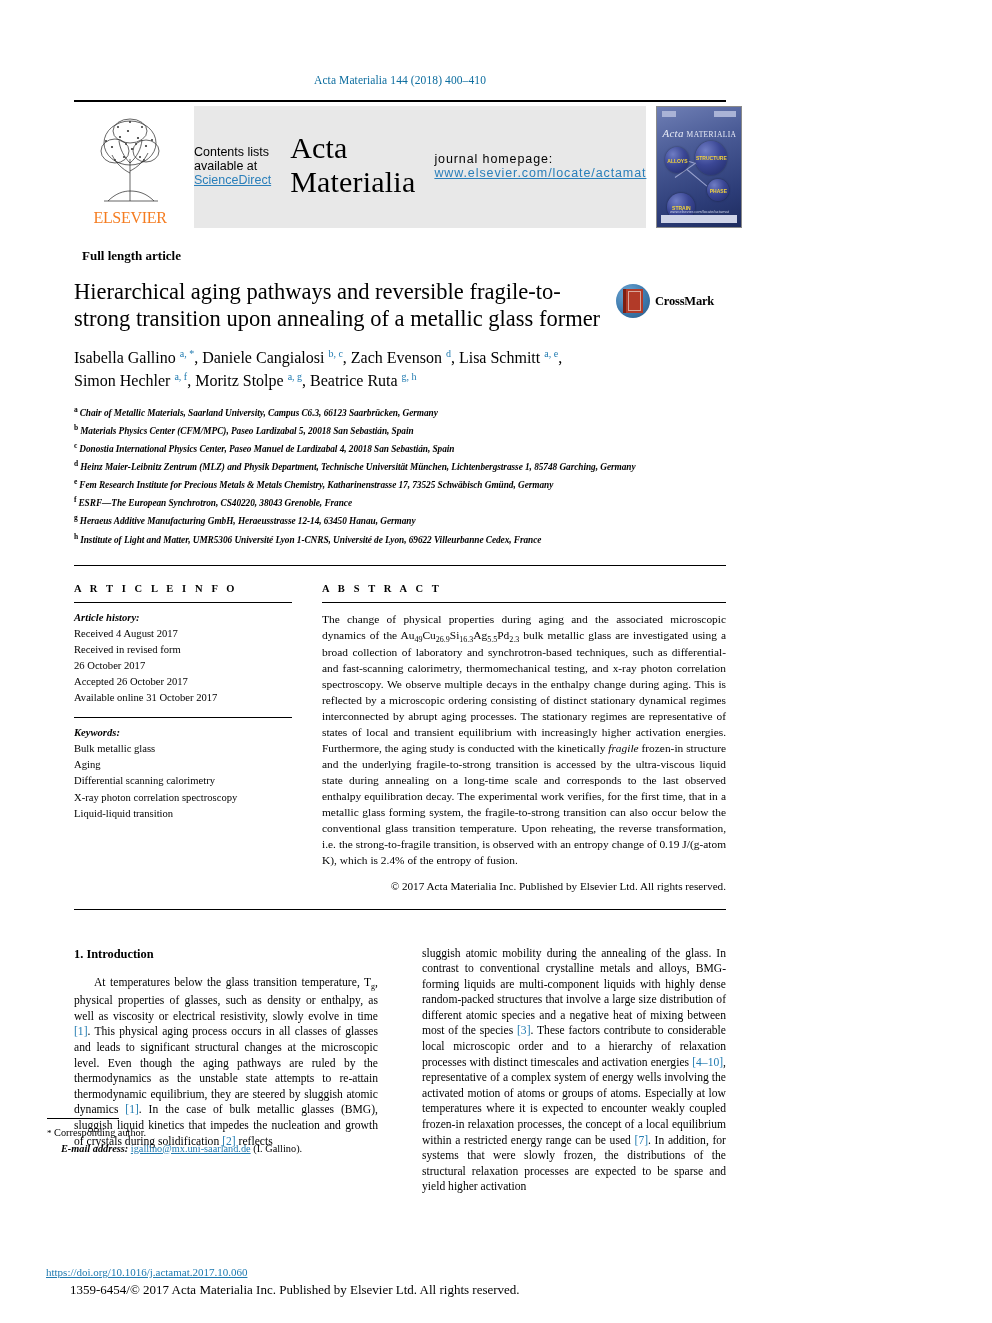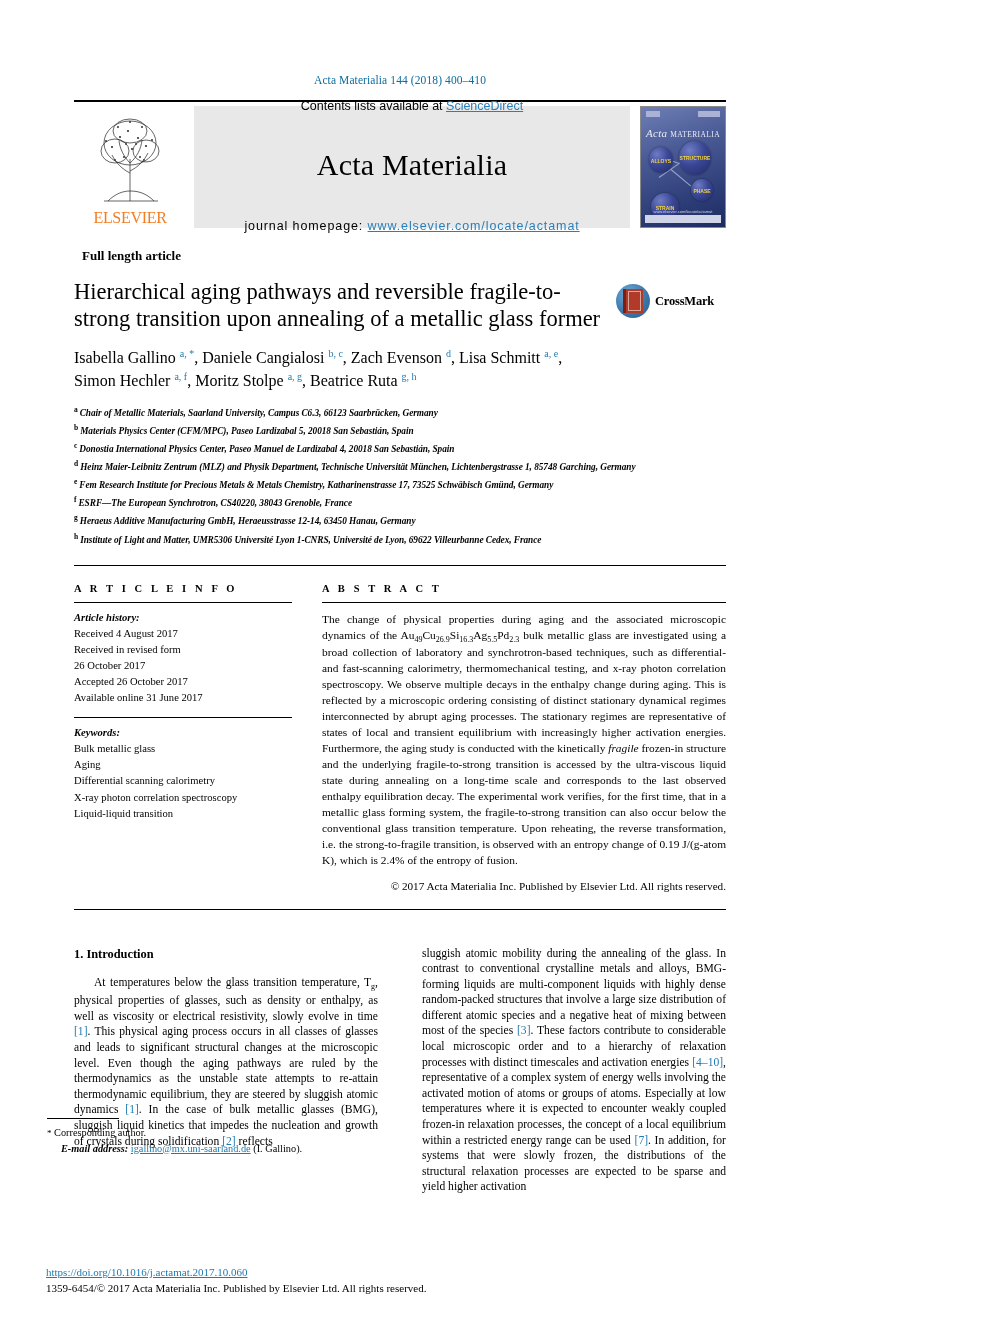--- a/index.html
+++ b/index.html
@@ -48,21 +48,21 @@
     font-size: 16px;
     letter-spacing: -0.3px;
     color: #F57C20;
     font-weight: 400;
     line-height: 1;
     margin-top: 1px;
   }
   .banner-center {
     flex: 1 1 auto;
     background: #e8e8e8;
-    display: flex; flex-direction: column;
+    display: flex; 
     align-items: center; justify-content: center;
     margin: 0 10px 0 8px;
     padding: 6px 0 8px;
     gap: 19px;
   }
   .contents-line { font-size: 12.5px; font-family:"Liberation Sans", sans-serif; }
   .contents-line .sd { color: #2a7fba; }
   .journal-title {
     font-size: 30px;
     font-family: "Liberation Serif", serif;
@@ -213,21 +213,21 @@
   }
   .fn-rule { border-top: 1px solid #000; width: 72px; margin-bottom: 6px; }
   .fn-line { font-size: 10.3px; line-height: 1.5; }
   .fn-line .star { font-size: 9px; }
   .fn-em { font-style: italic; font-weight: 700; }
   .fn-link { color: #1f7ab0; text-align: right; }
 
   .bottominfo { position:absolute; left:46px; top:1262px; width: 560px;
       font-family:"Liberation Serif", serif; }
   .doi { color: #1f7ab0; font-size: 11px; }
-  .issn { font-size: 11px; margin-top: 2px; }
+  .issn { font-size: 13px; margin-top: 2px; margin-left: 24px; }
 </style>
 </head>
 <body>
 
 <div class="page">
 
   <div class="runhead">Acta Materialia 144 (2018) 400–410</div>
 
   <div class="banner-wrap">
     <div class="banner-rule"></div>
@@ -350,21 +350,21 @@
 
     <div class="col-info">
       <div class="sec-head">A R T I C L E   I N F O</div>
       <div class="sec-rule"></div>
       <div class="info-block">
         <div class="lbl">Article history:</div>
         <div>Received 4 August 2017</div>
         <div>Received in revised form</div>
         <div>26 October 2017</div>
         <div>Accepted 26 October 2017</div>
-        <div>Available online 31 June 2017</div>
+        <div>Available online 31 October 2017</div>
       </div>
       <div class="info-rule2"></div>
       <div class="kw-block">
         <div class="lbl" style="font-style:italic;font-weight:700">Keywords:</div>
         <div>Bulk metallic glass</div>
         <div>Aging</div>
         <div>Differential scanning calorimetry</div>
         <div>X-ray photon correlation spectroscopy</div>
         <div>Liquid-liquid transition</div>
       </div>

